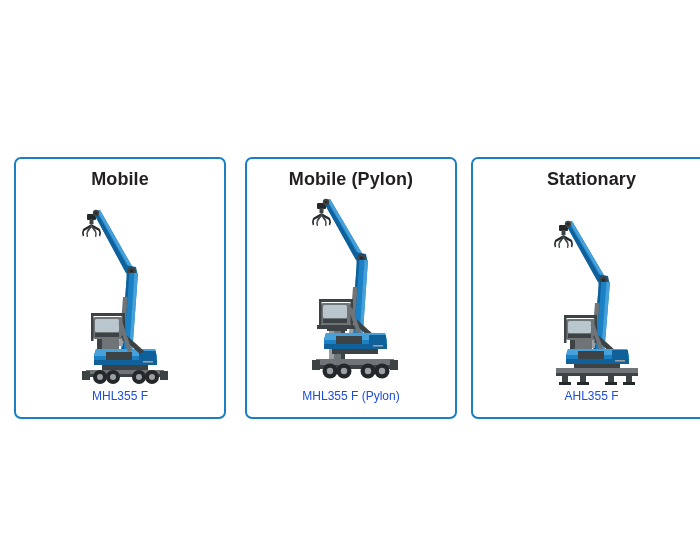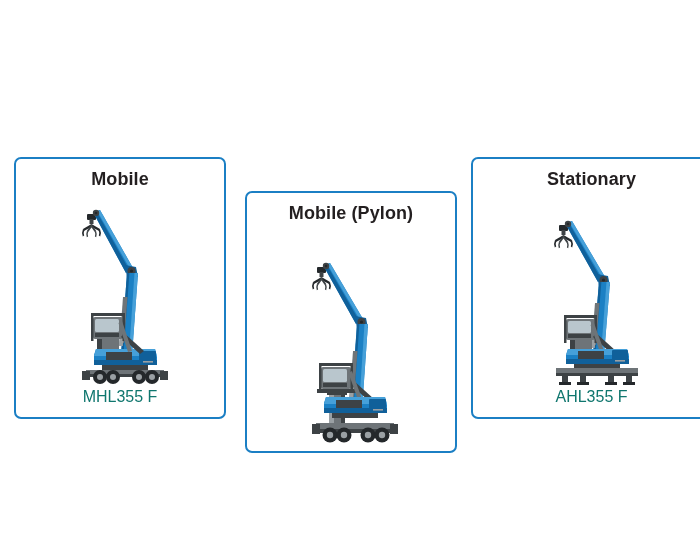--- a/index.html
+++ b/index.html
@@ -32,21 +32,21 @@
     box-sizing: border-box;
     background: #ffffff;
     border: 2px solid #1b7fc4;
     border-radius: 7px;
     display: flex;
     flex-direction: column;
     align-items: center;
   }
 
   .product-card.card-1 { left: 14px;  width: 212px; }
-  .product-card.card-2 { left: 245px; width: 212px; margin-top: 34px; }
+  .product-card.card-2 { left: 245px; width: 212px; }
   .product-card.card-3 { left: 471px; width: 241px; }
 
   .card-title {
     margin-top: 9px;
     font-size: 18px;
     font-weight: bold;
     color: #231f20;
     letter-spacing: 0.1px;
     text-align: center;
     line-height: 22px;
@@ -62,23 +62,23 @@
     padding-bottom: 2px;
     box-sizing: border-box;
   }
 
   .card-figure svg {
     display: block;
   }
 
   .card-caption {
     margin-bottom: 11px;
-    font-size: 16px;
+    font-size: 12px;
     font-weight: normal;
-    color: #0f766e;
+    color: #1d4ed8;
     text-align: center;
     line-height: 19px;
     white-space: nowrap;
   }
 
   
   .mh-blue      { fill: #1b80c4; }
   .mh-blue-dk   { fill: #10609a; }
   .mh-blue-lt   { fill: #46a0d9; }
   .mh-gray      { fill: #6e7478; }
@@ -274,20 +274,21 @@
           <circle cx="53" cy="174" r="7.5" class="mh-black"></circle>
           <circle cx="53" cy="174" r="3.2" class="mh-gray-lt"></circle>
           <circle cx="77" cy="174" r="7.5" class="mh-black"></circle>
           <circle cx="77" cy="174" r="3.2" class="mh-gray-lt"></circle>
           <circle cx="91" cy="174" r="7.5" class="mh-black"></circle>
           <circle cx="91" cy="174" r="3.2" class="mh-gray-lt"></circle>
         </g>
       </svg>
     </div>
 
+    <div class="card-caption">MHL355 F (Pylon)</div>
   </div>
 
   <div class="product-card card-3">
     <div class="card-title">Stationary</div>
 
     <div class="card-figure">
       <svg width="120" height="172" viewBox="0 0 120 172" role="img" aria-label="stationary material handler">
 
         <g>
           <rect x="27" y="12" width="9" height="6" rx="1" class="mh-black"></rect>

